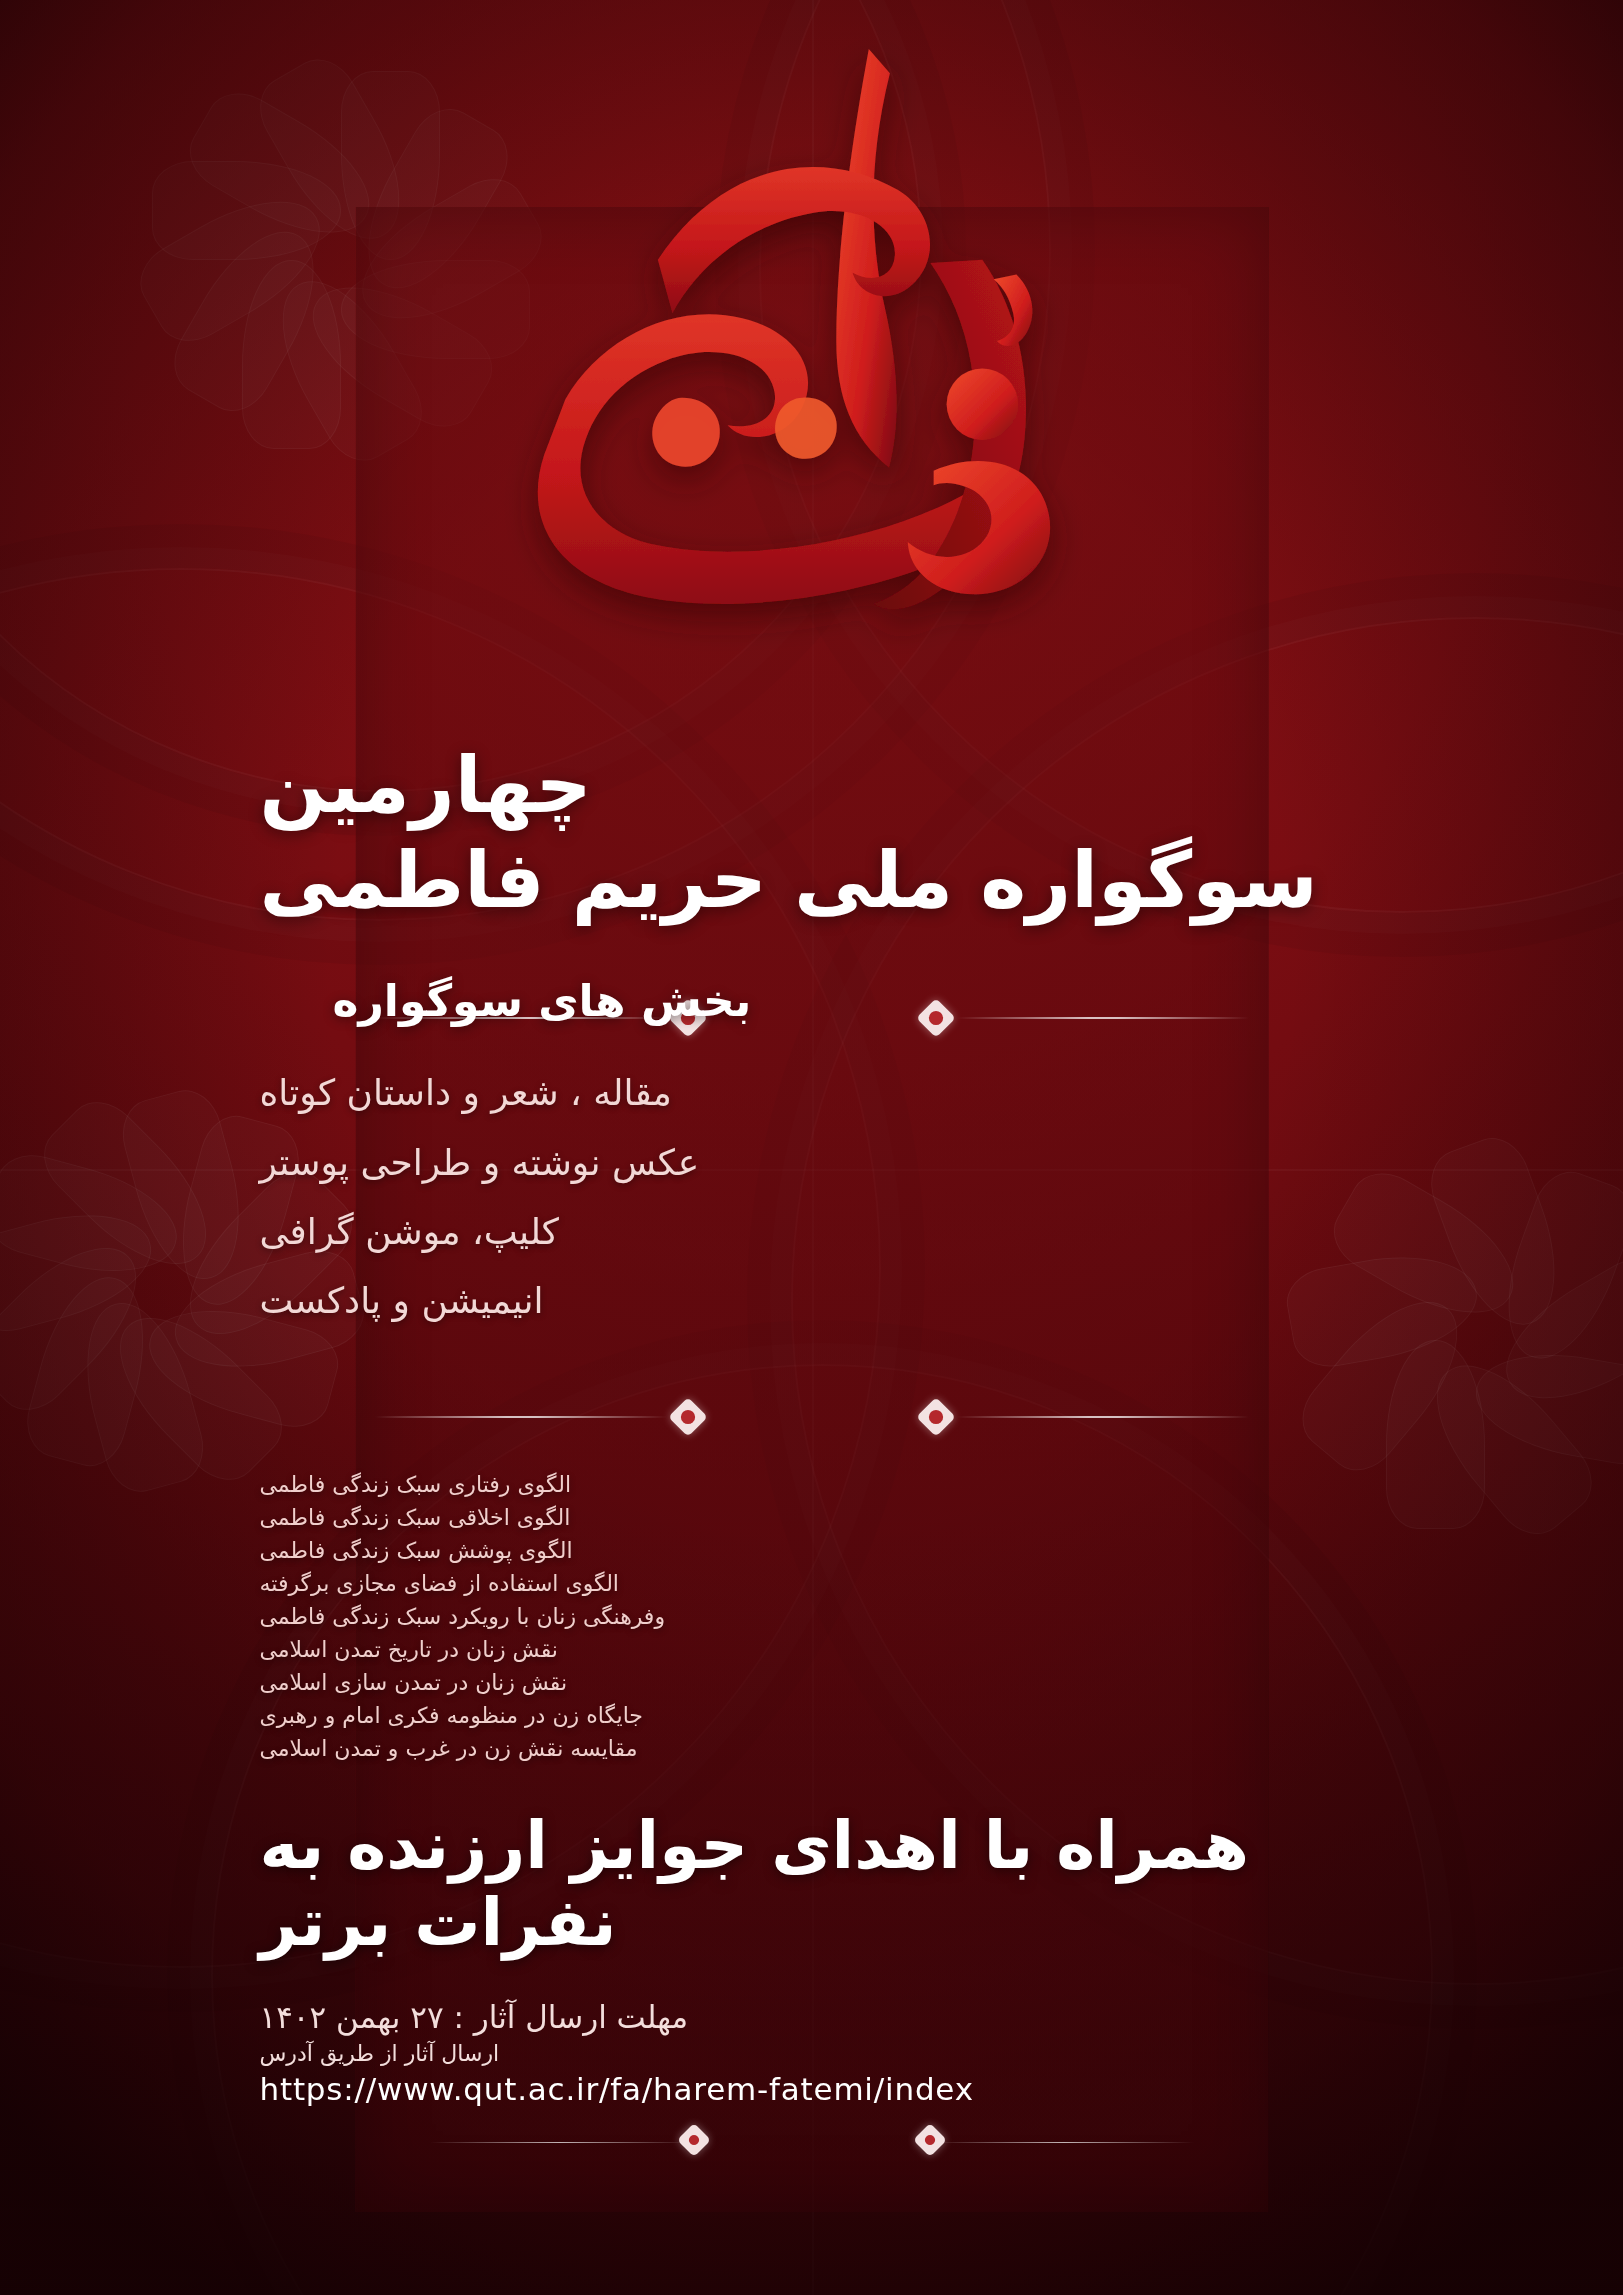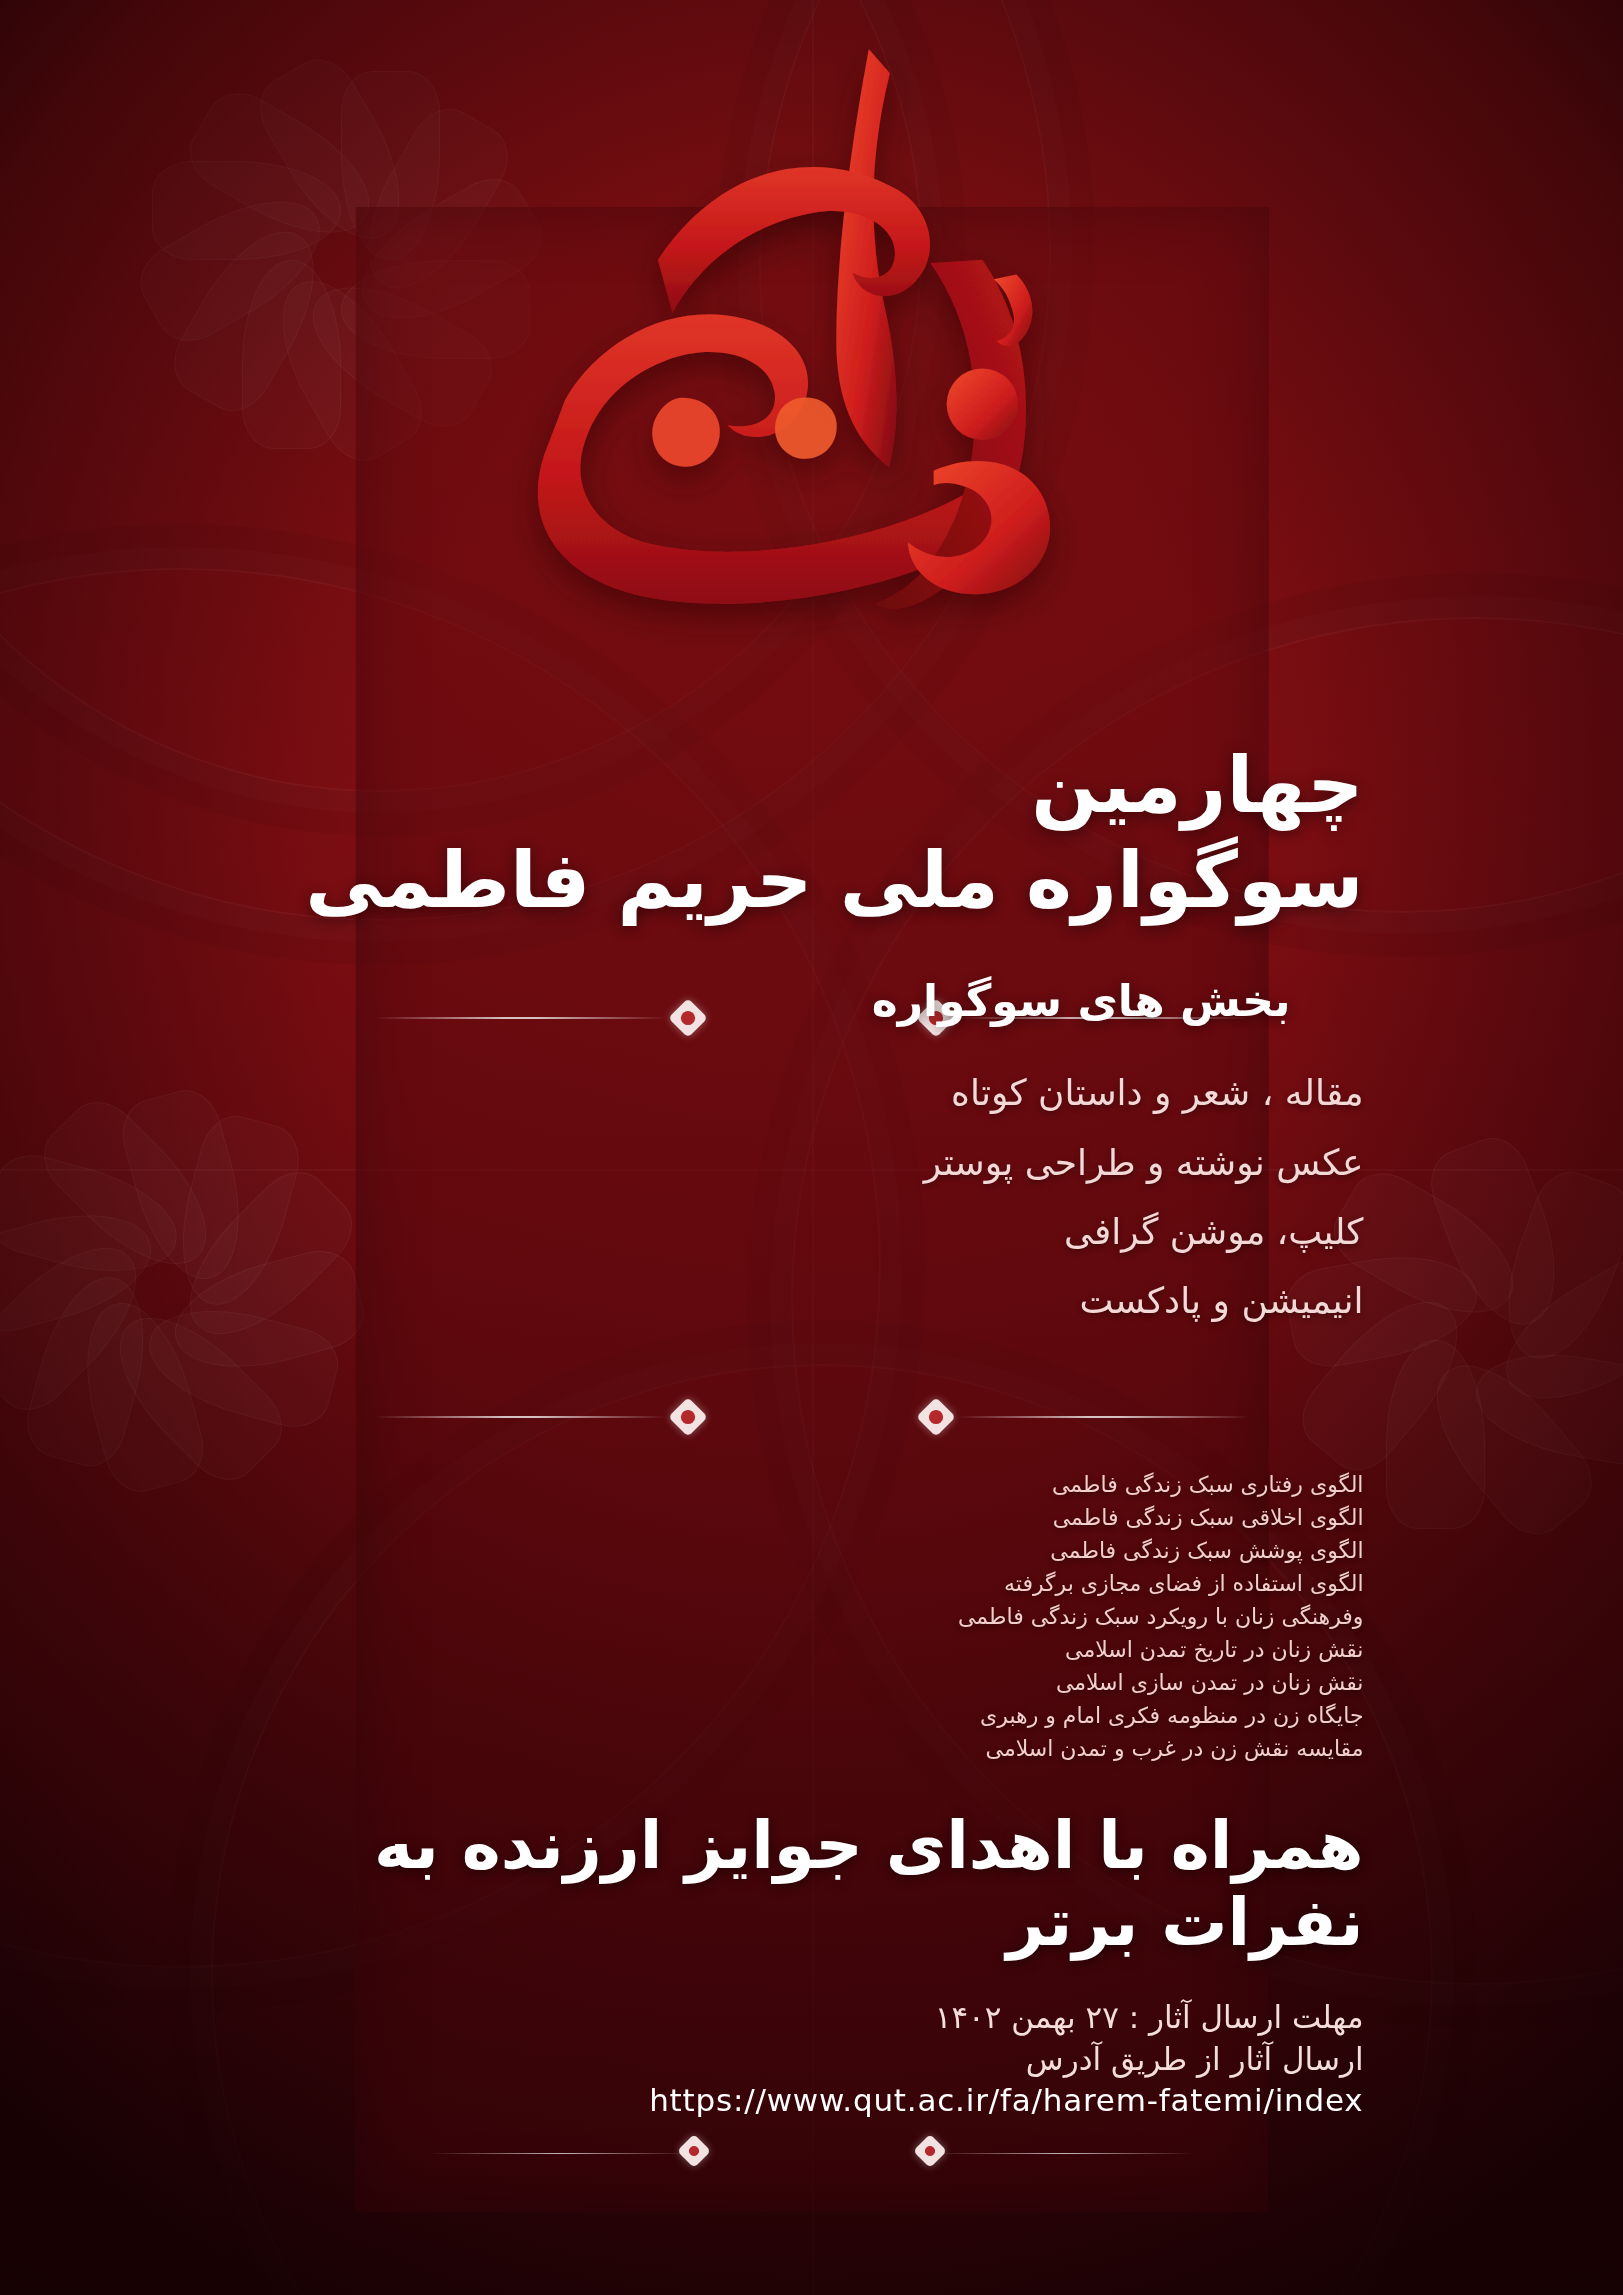--- a/index.html
+++ b/index.html
@@ -79,21 +79,21 @@
     box-shadow: 0 0 73px rgba(0,0,0,0.25) inset;
   }
 
   .content {
     position: absolute;
     left: 50%;
     transform: translateX(-50%);
     top: 0;
     width: 1104px;
     height: 100%;
-    text-align: right;
+    text-align: left;
     color: #fff;
   }
 
   
   .logotype {
     position: relative;
     height: 779px;
   }
   .logo-svg {
     position: absolute;
@@ -186,21 +186,21 @@
     color: #ffffff;
     text-shadow: 0 2.4px 11.4px rgba(0,0,0,0.5);
   }
 
   .deadline {
     margin-top: 32px;
     font-size: 31px;
     color: #f3dedc;
     line-height: 1.55;
   }
-  .submit-line { font-size: 31px; color: #f3dedc; }
+  .submit-line { font-size: 22px; color: #f3dedc; }
   .url {
     margin-top: 4.9px;
     font-size: 31px;
     color: #ffffff;
     letter-spacing: 0.8px;
     direction: ltr;
   }
 
   .bottom-orn {
     position: relative;

